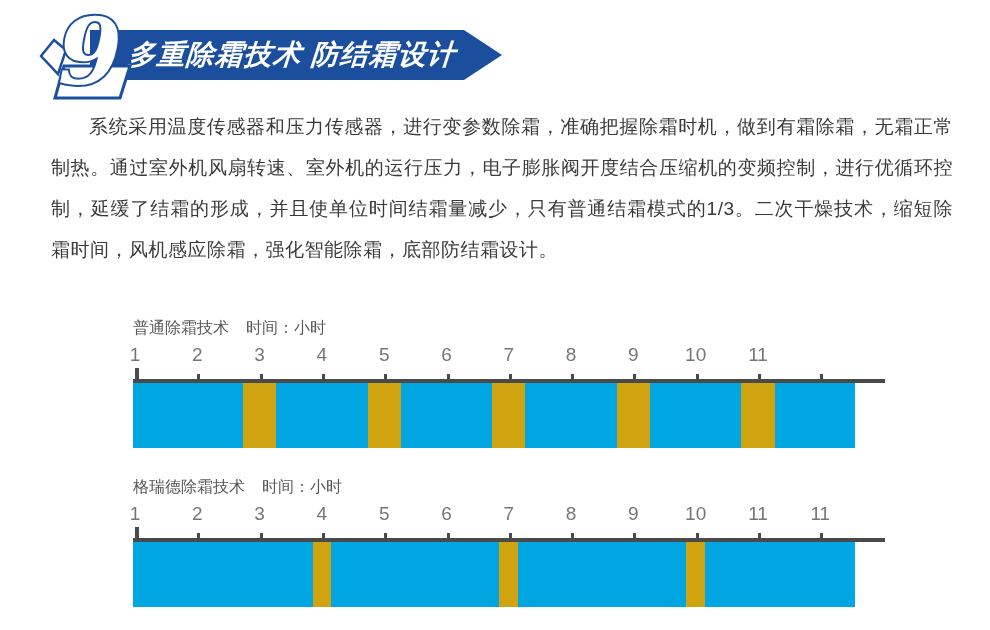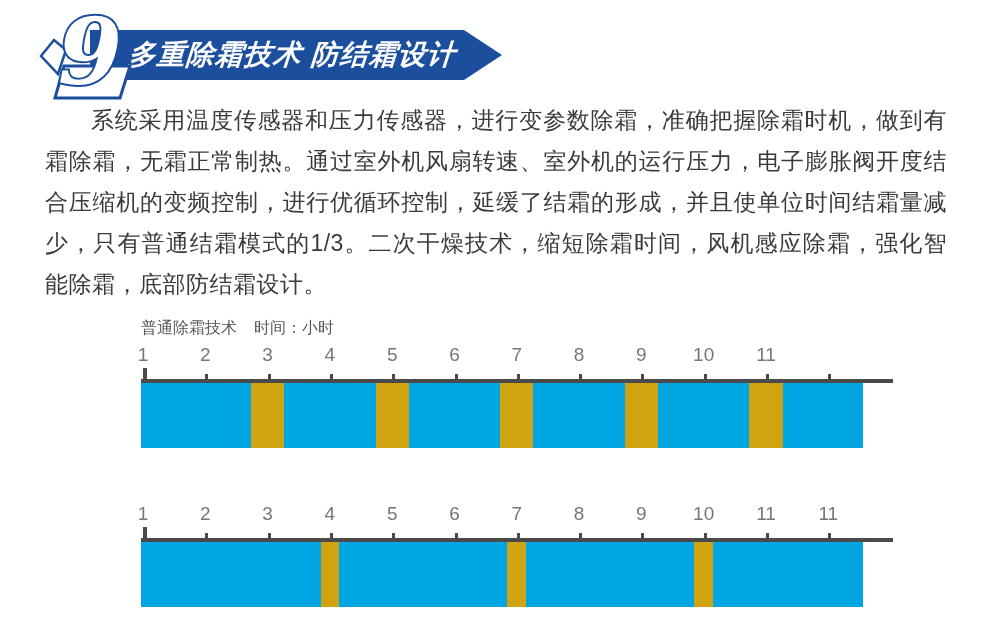--- a/index.html
+++ b/index.html
@@ -19,27 +19,27 @@
     font-style:italic;letter-spacing:1px;white-space:nowrap;transform:skewX(-4deg);
   }
   .banner-slash{
     position:absolute;left:99px;top:28px;width:8px;height:54px;background:#ffffff;
     transform:rotate(13deg);z-index:2;
   }
   .badge{position:absolute;left:38px;top:4px;width:100px;height:100px;z-index:3;}
 
   
   .body-text{
-    position:absolute;left:45px;top:100px;width:902px;margin:0;
-    font-size:23px;line-height:41px;color:#3a3a3a;
+    position:absolute;left:45px;top:100px;width:902px;margin:6px;
+    font-size:19px;line-height:41px;color:#3a3a3a;
     text-align:justify;text-indent:2em;letter-spacing:0.5px;
   }
 
   
-  .chart{position:absolute;left:141px;width:752px;height:132px;text-decoration:underline;}
+  .chart{position:absolute;left:133px;width:752px;height:132px;text-decoration:underline;}
   .chart-1{top:318px;}
   .chart-2{top:477px;}
   .chart-head{position:absolute;top:0;left:0;font-size:16px;color:#565656;white-space:nowrap;}
   .chart-xlabel{margin-left:17px;}
   .tick-label{
     position:absolute;top:26px;transform:translateX(-50%);
     font-size:19px;color:#767676;
   }
   .tick{position:absolute;top:56px;width:3px;height:6px;}
   .tick.first{top:50px;width:4px;height:12px;}
@@ -99,20 +99,23 @@
     <div class="run-bar" style="background: rgb(0, 166, 226); width: 721.565px;">
         <div class="defrost-band" style="left: 110.09px; width: 33.019px; background: rgb(208, 164, 17);"></div>
         <div class="defrost-band" style="left: 234.69px; width: 33.019px; background: rgb(208, 164, 17);"></div>
         <div class="defrost-band" style="left: 359.29px; width: 33.019px; background: rgb(208, 164, 17);"></div>
         <div class="defrost-band" style="left: 483.89px; width: 33.019px; background: rgb(208, 164, 17);"></div>
         <div class="defrost-band" style="left: 608.49px; width: 33.019px; background: rgb(208, 164, 17);"></div>
       </div>
   </section>
 
   <section class="chart chart-2">
+    <div class="chart-head">
+      <span class="chart-title">格瑞德除霜技术</span><span class="chart-xlabel">时间：小时</span>
+    </div>
     <div class="ticks">
         <div class="tick first" style="left: 2px; background: rgb(74, 74, 74);"></div>
         <span class="tick-label" style="left: 2px;">1</span>
         <div class="tick" style="left: 64.3px; background: rgb(74, 74, 74);"></div>
         <span class="tick-label" style="left: 64.3px;">2</span>
         <div class="tick" style="left: 126.6px; background: rgb(74, 74, 74);"></div>
         <span class="tick-label" style="left: 126.6px;">3</span>
         <div class="tick" style="left: 188.9px; background: rgb(74, 74, 74);"></div>
         <span class="tick-label" style="left: 188.9px;">4</span>
         <div class="tick" style="left: 251.2px; background: rgb(74, 74, 74);"></div>

